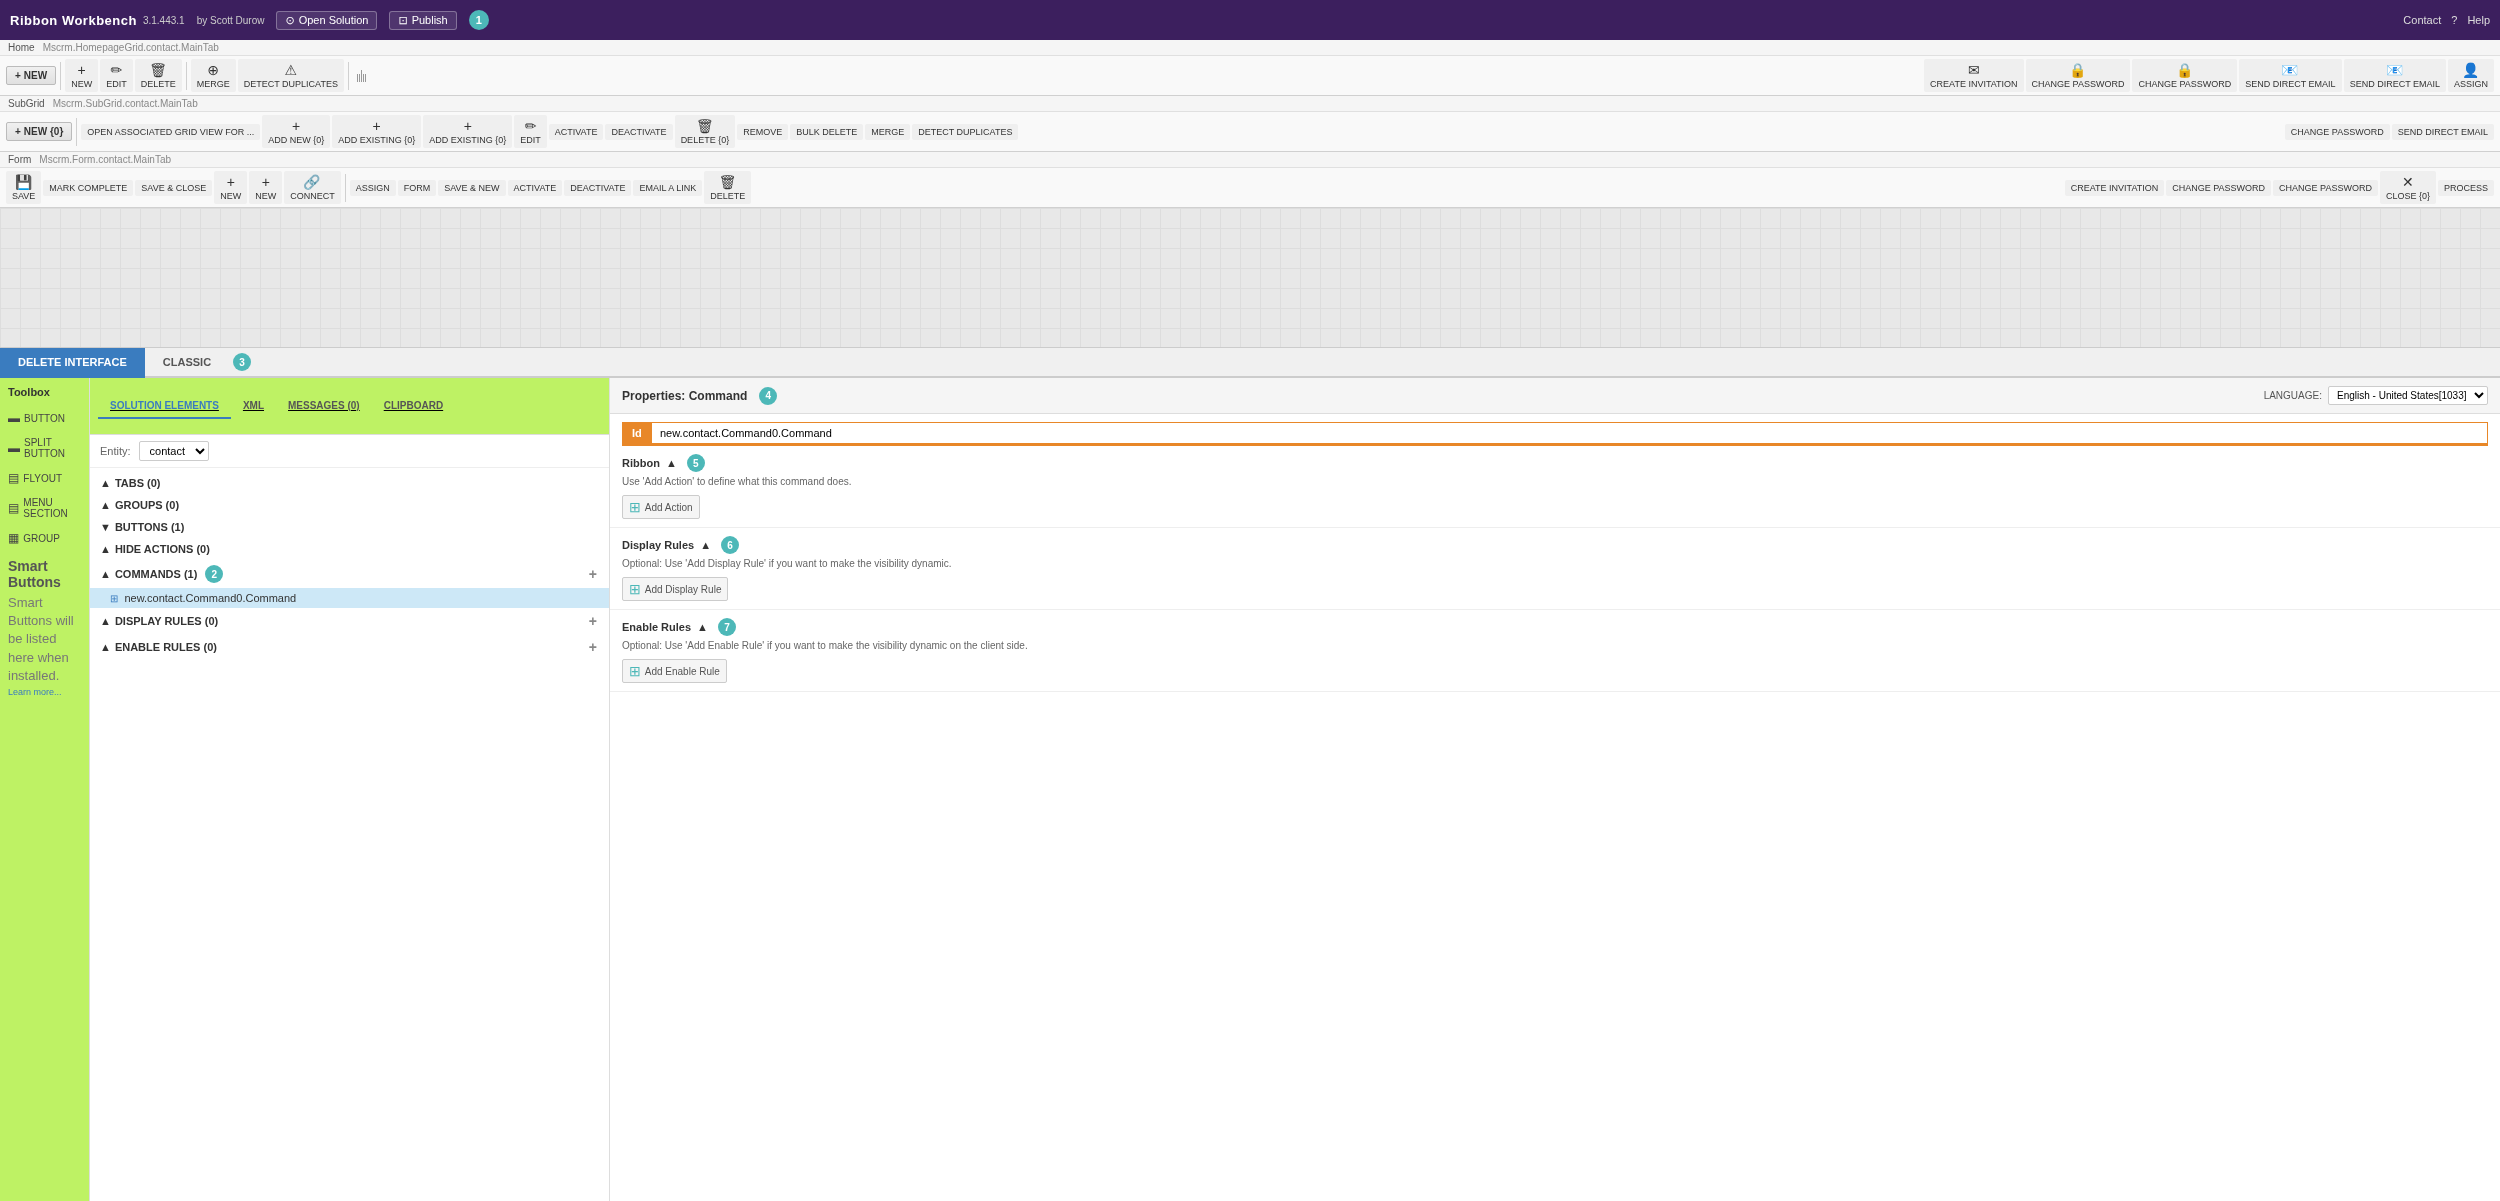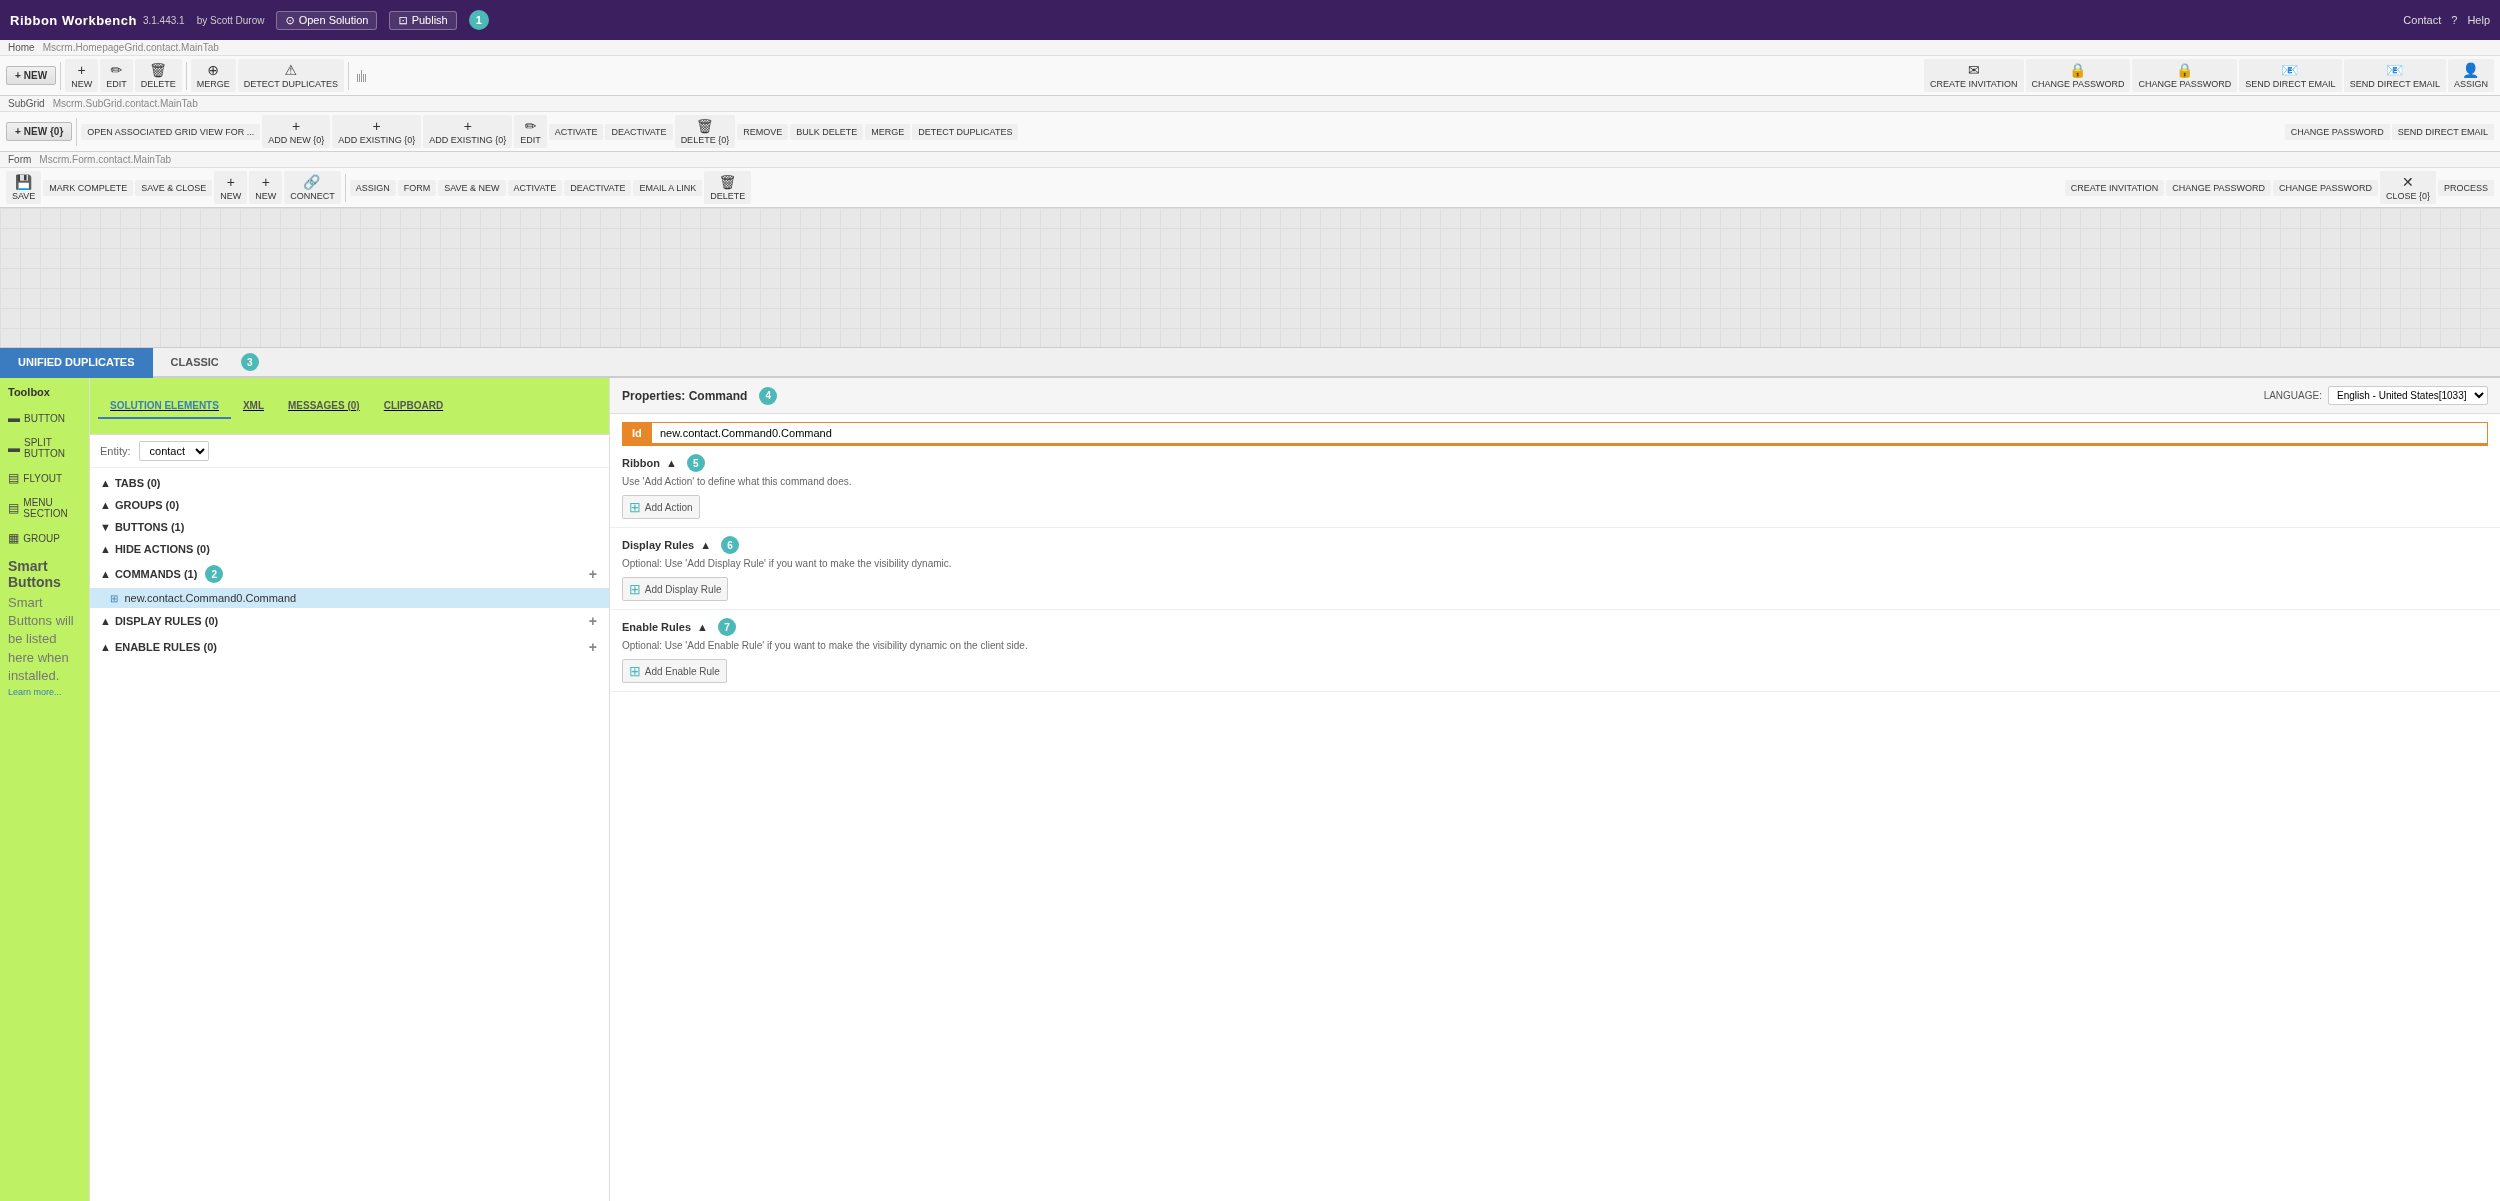--- a/index.html
+++ b/index.html
@@ -501,21 +501,21 @@
           <span>PROCESS</span>
         </button>
     </div>
   </div>
 
   <div id="canvas-area">
     <div class="canvas-grid"></div>
   </div>
 
   <div id="tab-row">
-    <button class="tab-btn active">UNIFIED DUPLICATES</button>
+    <button class="tab-btn active">DELETE INTERFACE</button>
     <button class="tab-btn">CLASSIC</button>
     <span class="circle-badge-green">3</span>
   </div>
 
   <div id="bottom-area">
 
     <div id="toolbox">
       <div class="toolbox-title">Toolbox</div>
 
       <div class="toolbox-item">

